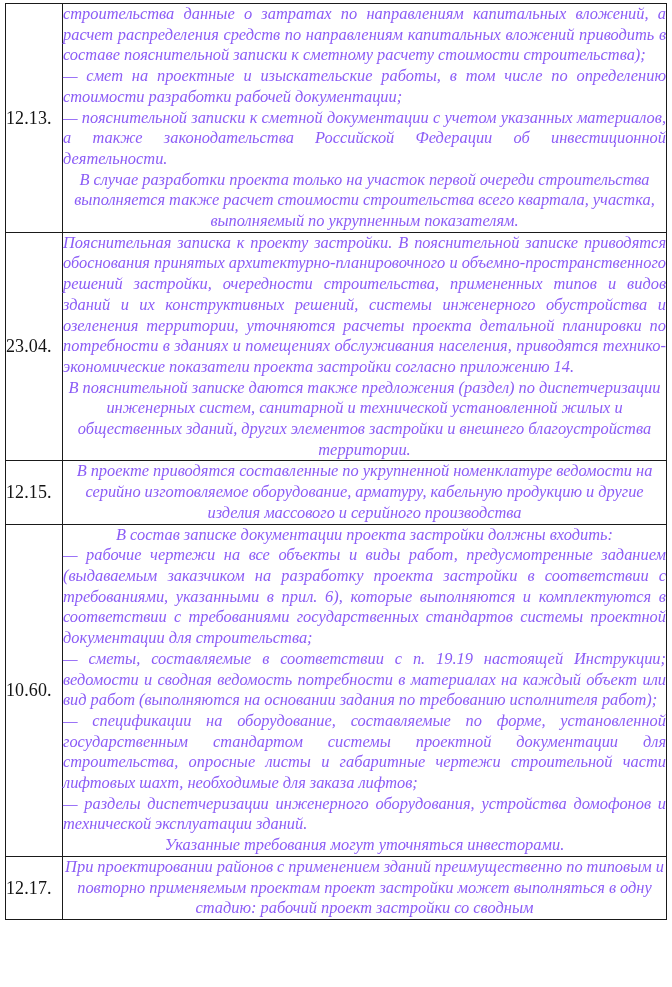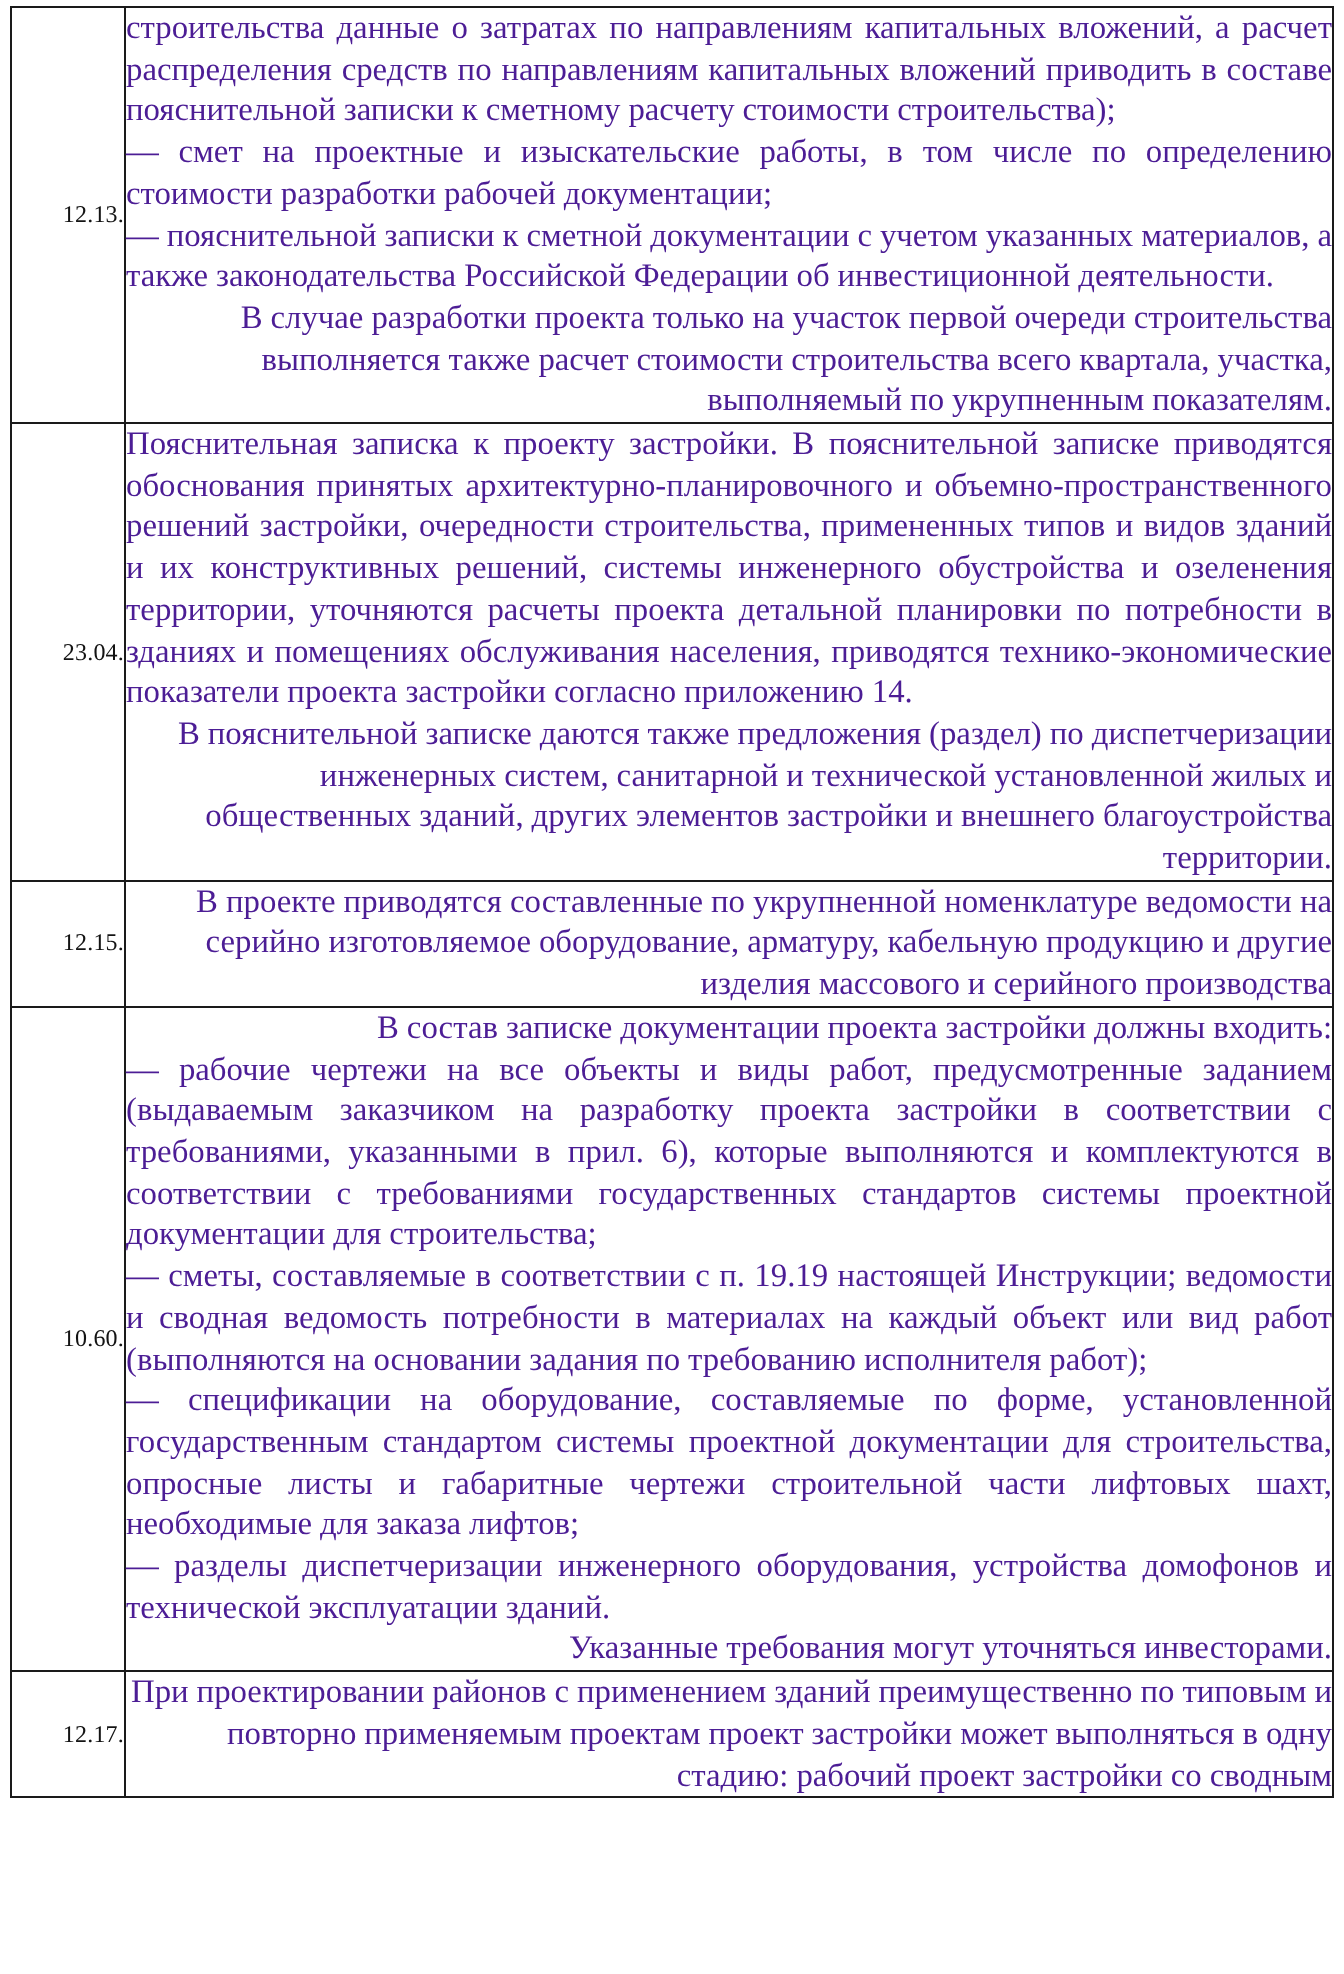--- a/index.html
+++ b/index.html
@@ -34,47 +34,48 @@
   .doc-table td {
     border: 1.6px solid #1a1a1a;
     vertical-align: middle;
     padding: 0;
   }
 
   col.col-num { width: 57px; }
   col.col-body { width: 604px; }
 
   .cell-num {
-    text-align: right;
+    text-align: left;
     vertical-align: middle;
-    font-size: 12px;
+    font-size: 18px;
     line-height: 20.7px;
     letter-spacing: 0.1px;
     color: #131313;
     padding: 0 2px;
   }
 
   .cell-body {
     vertical-align: top;
     padding: 1px 5px 2px 7px;
   }
 
   .para {
     font-size: 16.4px;
     line-height: 20.7px;
     text-align: justify;
     text-justify: inter-word;
-    color: #4c1d95;
+    color: #8b5cf6;
     margin: 0;
     hyphens: manual;
     word-spacing: -0.1px;
+    font-style: italic;
   }
 
   .para.last {
-    text-align: right;
+    text-align: center;
   }
 
   
   .page::after {
     content: "";
     position: absolute;
     inset: 0;
     pointer-events: none;
     background: transparent;
   }

